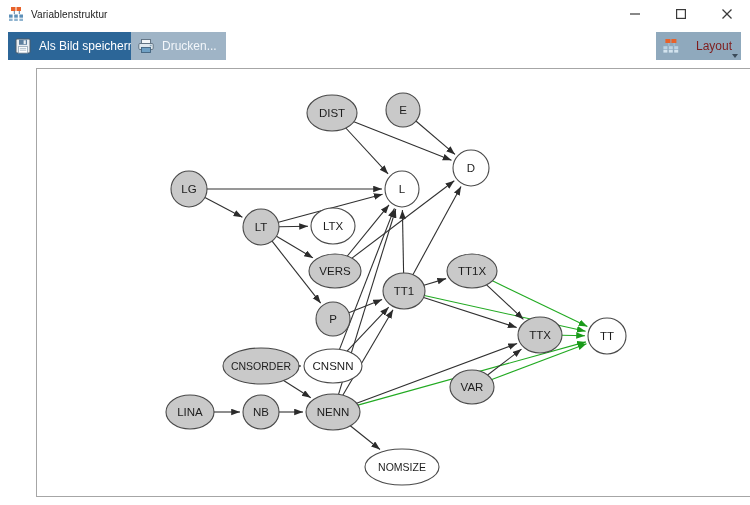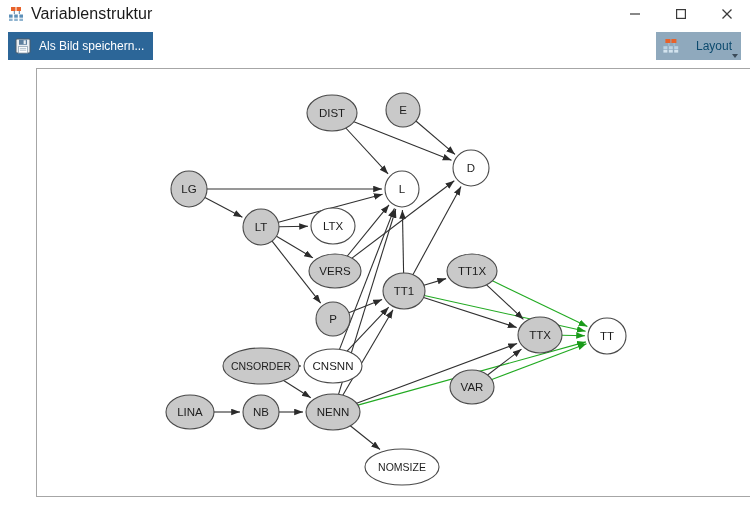--- a/index.html
+++ b/index.html
@@ -13,21 +13,21 @@
 
   
   .titlebar{
     position:absolute;left:0;top:0;width:750px;height:28px;
     background:#ffffff;display:flex;align-items:center;
   }
   .title-icon{
     width:16px;height:16px;margin-left:8px;margin-right:7px;position:relative;flex:0 0 auto;
   }
   .title-text{
-    font-size:16px;color:#1a1a1a;letter-spacing:0.1px;white-space:nowrap;
+    font-size:10px;color:#1a1a1a;letter-spacing:0.1px;white-space:nowrap;
   }
   .winbtns{position:absolute;right:0;top:0;height:28px;display:flex;}
   .winbtn{
     width:46px;height:28px;display:flex;align-items:center;justify-content:center;
     color:#333;font-size:13px;line-height:1;
   }
   .winbtn svg{display:block;}
 
   
   .toolbar{
@@ -35,21 +35,21 @@
     background:#ffffff;
   }
   .tb-btn{
     position:absolute;top:4px;height:28px;
     display:flex;align-items:center;gap:7px;
     padding:0 9px 0 6px;box-sizing:border-box;
     font-size:12px;color:#ffffff;white-space:nowrap;
   }
   .tb-save{left:8px;background:#2e6da4;background:#2c6698;}
   .tb-print{left:131px;background:#9fb4c6;color:#f2f6fa;}
-  .tb-layout{right:9px;background:#8fa9bd;color:#0c4a6e;gap:16px;}
+  .tb-layout{right:9px;background:#8fa9bd;color:#7f1d1d;gap:16px;}
   .tb-caret{
     position:absolute;right:3px;bottom:2px;
     width:0;height:0;border-left:3px solid transparent;border-right:3px solid transparent;
     border-top:4px solid #3b4b59;
   }
   .ico{width:18px;height:18px;position:relative;flex:0 0 auto;}
 
   
   .gridicon{position:relative;}
 
@@ -130,20 +130,31 @@
           <rect x="5" y="2.6" width="8" height="5.2" fill="#5c7f9e"></rect>
           <rect x="9.6" y="3.3" width="2.2" height="3.8" fill="#e9eef2"></rect>
           <rect x="4.4" y="9.6" width="9.2" height="6.4" fill="#ffffff" stroke="#8fa3b4" stroke-width="0.8"></rect>
           <line x1="5.8" y1="11.4" x2="12.2" y2="11.4" stroke="#9bb0c0" stroke-width="0.8"></line>
           <line x1="5.8" y1="13.2" x2="12.2" y2="13.2" stroke="#9bb0c0" stroke-width="0.8"></line>
         </svg>
       </span>
       <span>Als Bild speichern...</span>
     </div>
 
+    <div class="tb-btn tb-print">
+      <span class="ico">
+        <svg width="18" height="18" viewBox="0 0 18 18">
+          <rect x="4.5" y="2.5" width="9" height="4" fill="#f3f6f8" stroke="#5b6d7d" stroke-width="0.9"></rect>
+          <rect x="1.8" y="6.5" width="14.4" height="6" rx="1.2" fill="#dfe8ee" stroke="#5b6d7d" stroke-width="0.9"></rect>
+          <rect x="4.5" y="10.5" width="9" height="5" fill="#6fa0c4" stroke="#42637e" stroke-width="0.9"></rect>
+          <rect x="12.8" y="7.8" width="1.8" height="1.4" fill="#8aa7bb"></rect>
+        </svg>
+      </span>
+      <span>Drucken...</span>
+    </div>
 
     <div class="tb-btn tb-layout">
       <span class="ico gridicon">
         <svg width="18" height="18" viewBox="0 0 18 18">
           <rect x="3.4" y="2" width="5" height="4" fill="#e8622a"></rect>
           <rect x="9.4" y="2" width="5" height="4" fill="#e8622a"></rect>
           <rect x="6.4" y="6" width="1" height="3" fill="#a9c3d6"></rect>
           <rect x="11.6" y="6" width="1" height="3" fill="#a9c3d6"></rect>
           <rect x="1.4" y="9.2" width="4" height="3.2" fill="#bcd3e3"></rect>
           <rect x="6.8" y="9.2" width="4" height="3.2" fill="#bcd3e3"></rect>

